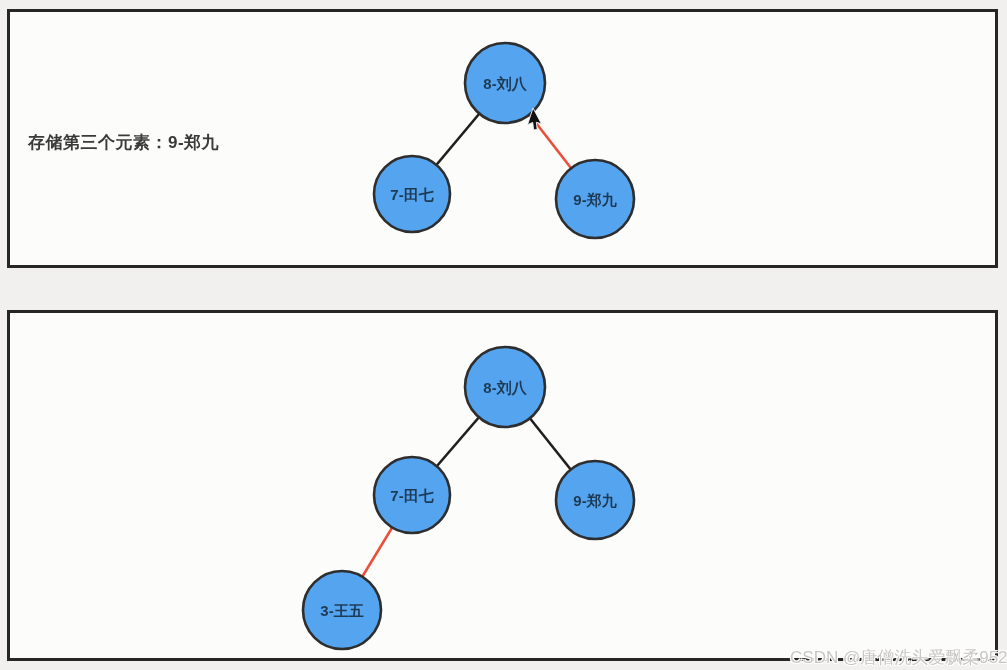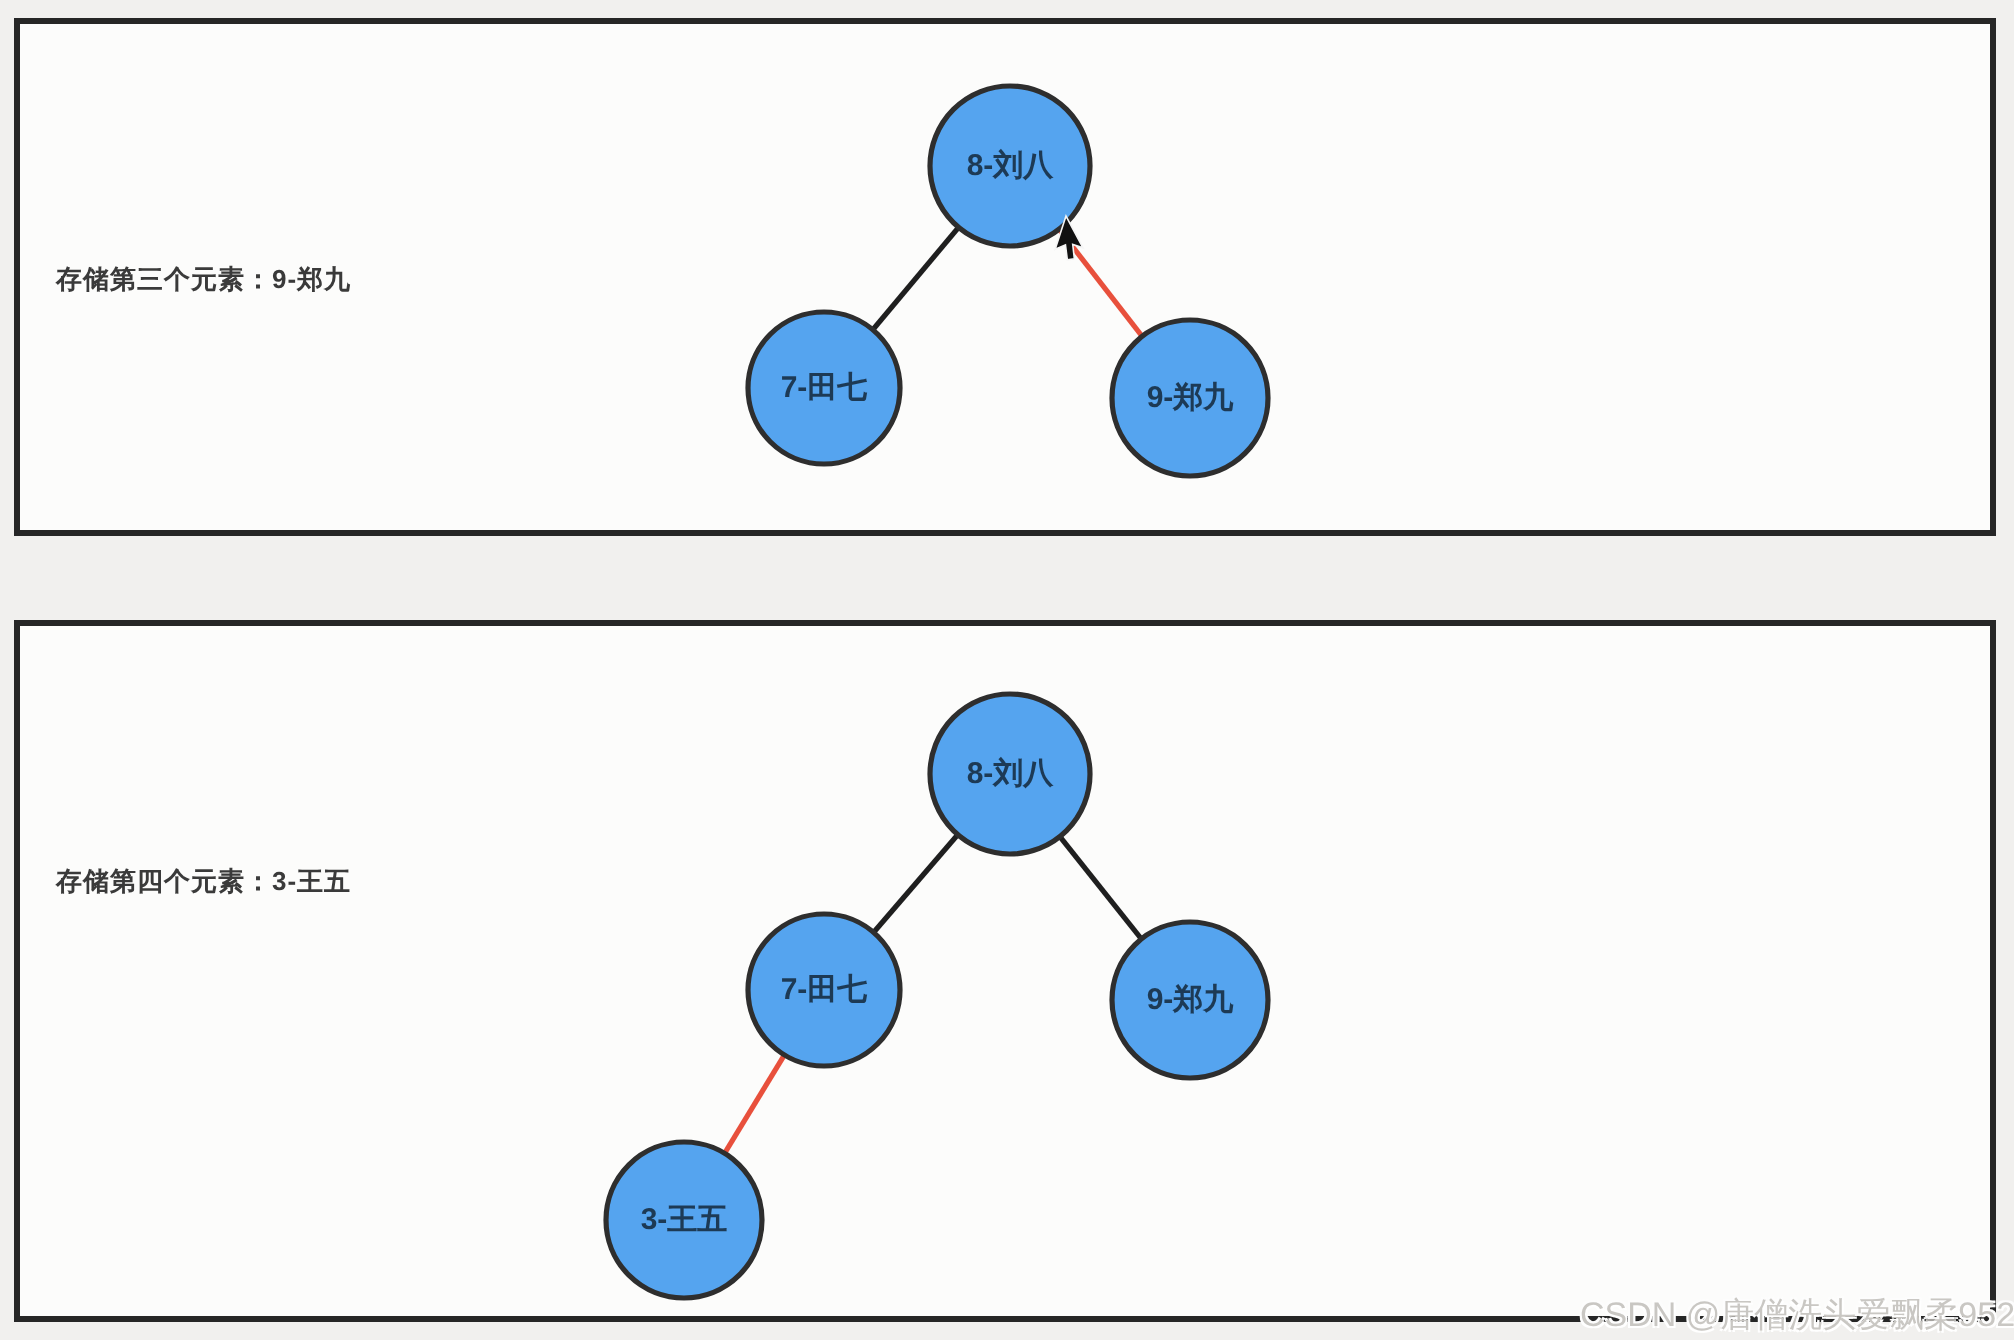--- a/index.html
+++ b/index.html
@@ -16,21 +16,21 @@
     width: 991px;
     background: #fcfcfb;
     border: 3px solid #262626;
   }
   .panel-top    { top: 9px;   height: 259px; }
   .panel-bottom { top: 310px; height: 351px; }
   .step-label {
     position: absolute;
     left: 18px;
     top: 119px;
-    font-size: 13px;
+    font-size: 17px;
     font-weight: 600;
     color: #3a3a3a;
     letter-spacing: 0.5px;
     white-space: nowrap;
   }
   .tree-svg { position: absolute; left: 0; top: 0; display: block; }
   .watermark {
     position: absolute;
     right: -10px;
     bottom: 1px;
@@ -71,21 +71,20 @@
         </g>
         <g>
           <circle cx="585" cy="187" r="39" fill="#55a4ef" stroke="#2e2e2e" stroke-width="2.6"></circle>
           <text x="585" y="187" text-anchor="middle" dominant-baseline="central" class="node-label">9-郑九</text>
         </g>
         <path d="M0,0 L0,17.5 L4.2,13.8 L7.4,20.6 L10.6,19.1 L7.6,12.5 L13,12.5 Z" fill="#111111" stroke="#f5f5f5" stroke-width="0.8" transform="translate(523,96) rotate(18)"></path>
       </svg>
   </div>
 
   <div class="panel panel-bottom">
-    <div class="step-label">存储第四个元素：3-王五</div>
     <svg class="tree-svg" width="985" height="345" viewBox="0 0 985 345">
         <line x1="495" y1="74" x2="402" y2="182" stroke="#1f1f1f" stroke-width="2.6"></line>
         <line x1="495" y1="74" x2="585" y2="187" stroke="#1f1f1f" stroke-width="2.6"></line>
         <line x1="402" y1="182" x2="332" y2="297" stroke="#e8503c" stroke-width="2.6"></line>
         <g>
           <circle cx="495" cy="74" r="40" fill="#55a4ef" stroke="#2e2e2e" stroke-width="2.6"></circle>
           <text x="495" y="74" text-anchor="middle" dominant-baseline="central" class="node-label">8-刘八</text>
         </g>
         <g>
           <circle cx="402" cy="182" r="38" fill="#55a4ef" stroke="#2e2e2e" stroke-width="2.6"></circle>

